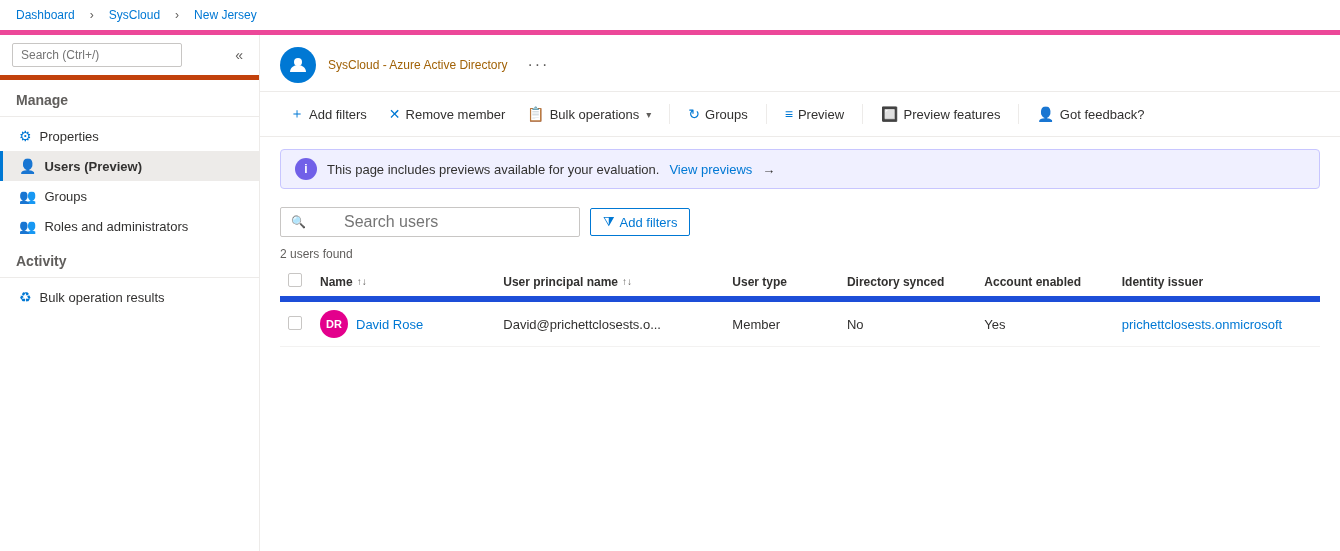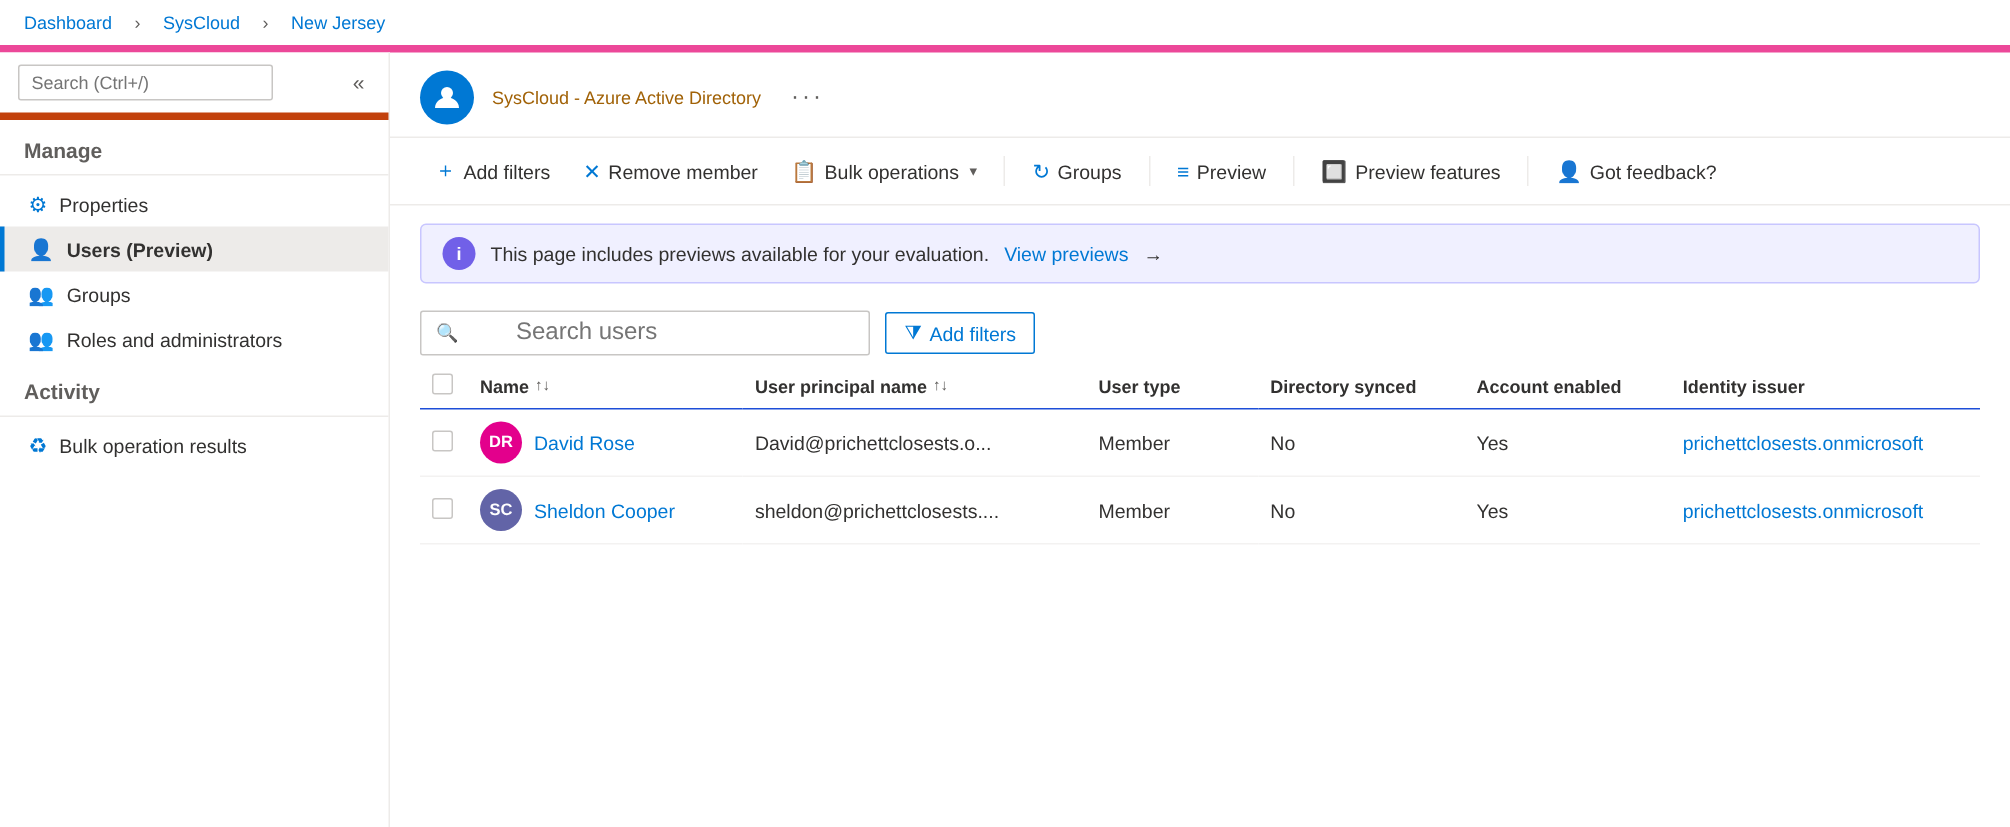--- a/index.html
+++ b/index.html
@@ -248,21 +248,21 @@
     .users-table {
       width: 100%;
       border-collapse: collapse;
     }
     .users-table th {
       text-align: left;
       font-size: 12px;
       font-weight: 600;
       color: #323130;
       padding: 6px 8px;
-      border-bottom: 1px solid #1d4ed8;
+      border-bottom: 6px solid #1d4ed8;
       white-space: nowrap;
       background: #fff;
     }
     .users-table td {
       padding: 8px 8px;
       border-bottom: 1px solid #f3f2f1;
       font-size: 13px;
       color: #323130;
       vertical-align: middle;
     }
@@ -425,20 +425,21 @@
         <div class="search-users-input">
           <span class="search-icon">🔍</span>
           <input type="text" placeholder="Search users" style="">
         </div>
         <button class="add-filters-btn">
           <span>⧩</span>
           <span>Add filters</span>
         </button>
       </div>
 
+      <div class="users-count">2 users found</div>
 
       <table class="users-table">
         <thead>
           <tr>
             <th class="col-check">
               <span class="checkbox"></span>
             </th>
             <th class="col-name">
               <span class="th-sort">
                 <span>Name</span>
@@ -477,36 +478,18 @@
       </div>
     </td>
     <td>David@prichettclosests.o...</td>
     <td>Member</td>
     <td>No</td>
     <td>Yes</td>
     <td>
       <a class="link-text">prichettclosests.onmicrosoft</a>
     </td>
   </tr>
-            <tr>
-    <td>
-      <span class="checkbox"></span>
-    </td>
-    <td>
-      <div class="user-name-cell">
-        <span class="user-avatar" style="background:#6264a7">SC</span>
-        <a class="link-text">Sheldon Cooper</a>
-      </div>
-    </td>
-    <td>sheldon@prichettclosests....</td>
-    <td>Member</td>
-    <td>No</td>
-    <td>Yes</td>
-    <td>
-      <a class="link-text">prichettclosests.onmicrosoft</a>
-    </td>
-  </tr>
           </tbody>
       </table>
     </div>
 
   </div>
 </div>
 
 </body></html>

